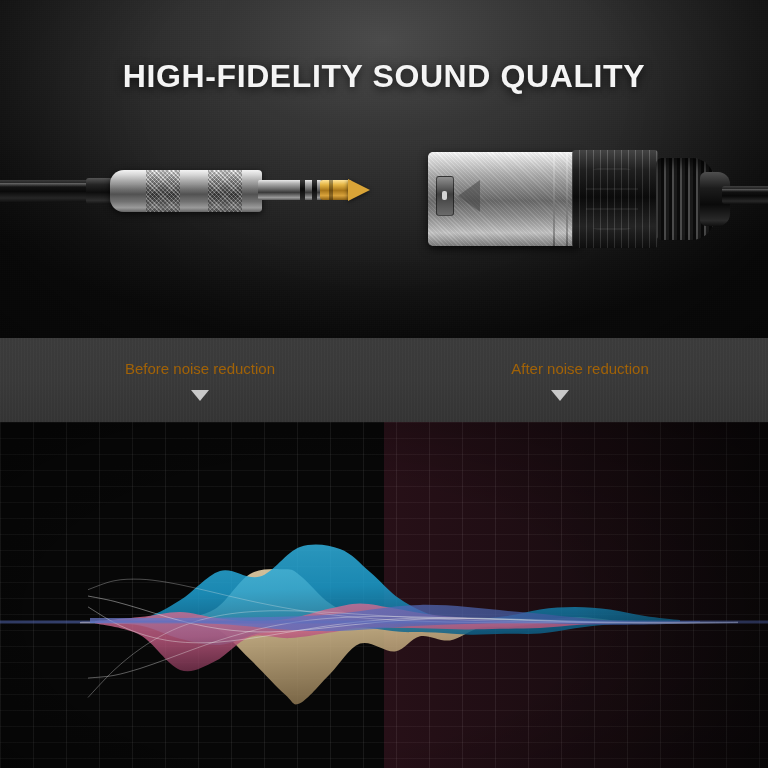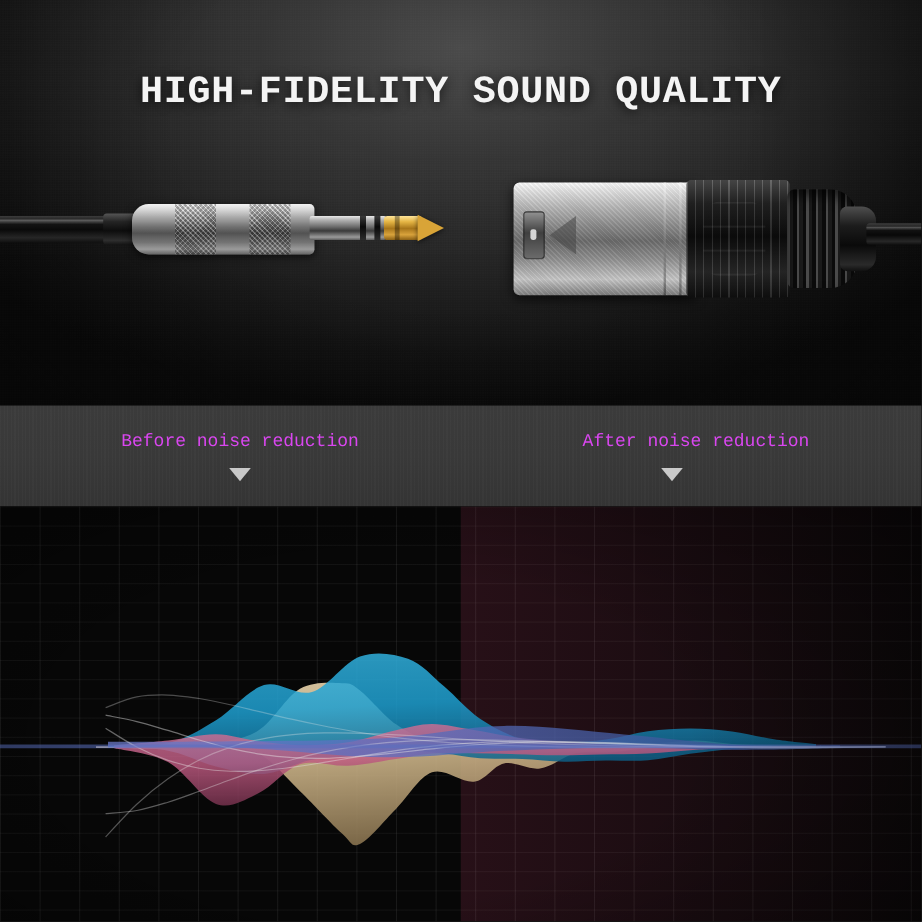--- a/index.html
+++ b/index.html
@@ -2,21 +2,21 @@
 <html><head>
 <meta charset="utf-8">
 <style>
   * { margin:0; padding:0; box-sizing:border-box; }
   html,body { background:#000; }
   body {
     width:768px; height:768px; overflow:hidden;
     font-family:"Liberation Sans", sans-serif;
     position:relative;
   }
-  #stage { position:relative; width:768px; height:540px; background:#111;font-family:Liberation Mono, monospace; }
+  #stage { position:relative; width:768px; height:540px; background:#111; }
 
   
   .hero {
     position:absolute; left:0; top:0; width:768px; height:338px;
     background:
       radial-gradient(ellipse 520px 300px at 50% 12%, #4a4a4a 0%, #343434 32%, #222 62%, #121212 85%, #0a0a0a 100%);
     overflow:hidden;
   }
   .hero-grain {
     position:absolute; inset:0;
@@ -191,21 +191,21 @@
   .label-band {
     position:absolute; left:0; top:338px; width:768px; height:84px;
     background:linear-gradient(180deg,#3b3b3b 0%,#393939 50%,#343434 100%);
   }
   .label-band-grain {
     position:absolute; inset:0;
     background-image:repeating-linear-gradient(90deg, rgba(255,255,255,.018) 0 1px, rgba(0,0,0,0) 1px 3px);
   }
   .lbl {
     position:absolute; top:360px;
-    color:#d946ef; font-size:15px; white-space:nowrap;
+    color:#a16207; font-size:15px; white-space:nowrap;
     transform:translateX(-50%);
   }
   .lbl.before { left:200px; }
   .lbl.after  { left:580px; }
   .tri {
     position:absolute; top:390px;
     width:0; height:0;
     border-left:9px solid transparent;
     border-right:9px solid transparent;
     border-top:11px solid #c9c9c9;

